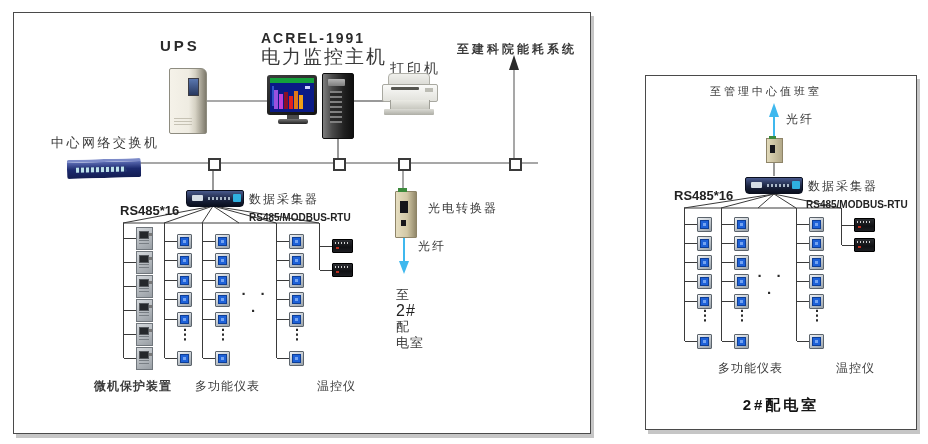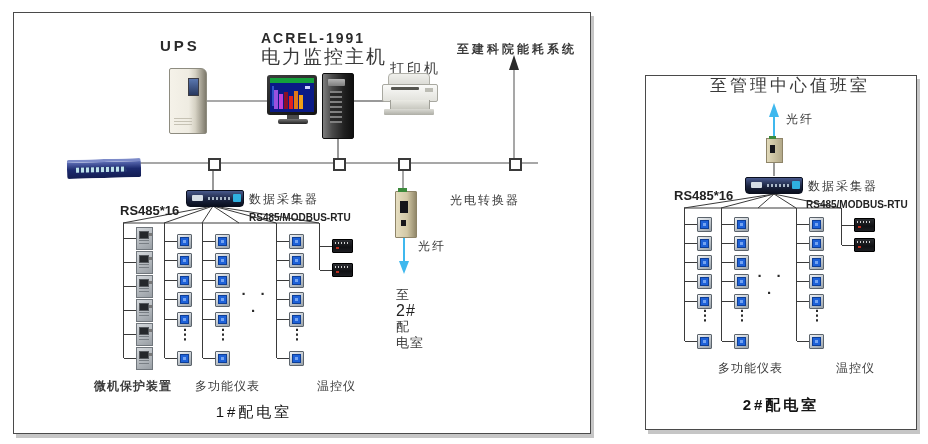--- a/index.html
+++ b/index.html
@@ -153,33 +153,34 @@
     <div class="lbl" style="left:376px;top:22px;font-size:14px;letter-spacing:3px;margin-top:25px;">打印机</div>
     <div class="printer" style="left:368px;top:60px;">
       <div class="p-top"></div>
       <div class="p-body"></div>
       <div class="p-tray"></div>
       <div class="p-base"></div>
     </div>
 
     <div class="lbl" style="left:443px;top:29px;font-size:12px;letter-spacing:3px;font-weight:bold;">至建科院能耗系统</div>
 
+    <div class="lbl" style="left:37px;top:122px;font-size:13px;letter-spacing:2.5px;">中心网络交换机</div>
     <div class="switch" style="left:53px;top:146px;"></div>
 
     <div class="collector" style="left:172px;top:177px;">
         <i></i>
       </div>
     <div class="lbl" style="left:235px;top:179px;">数据采集器</div>
     <div class="lbl lbl-bold" style="left:106px;top:190px;font-size:13px;">RS485*16</div>
     <div class="lbl lbl-bold" style="left:235px;top:199px;font-size:10px;">RS485/MODBUS-RTU</div>
 
     <div class="convL" style="left:381px;top:178px;">
         <i></i>
       </div>
-    <div class="lbl" style="left:414px;top:180px;margin-left:22px;">光电转换器</div>
+    <div class="lbl" style="left:414px;top:188px;">光电转换器</div>
     <div class="lbl" style="left:404px;top:226px;">光纤</div>
     <div class="stack" style="left:382px;top:274px;">
       <div>至</div>
       <div class="big">2#</div>
       <div>配</div>
       <div>电室</div>
     </div>
 
     <div>
         <div class="branch-col" style="left: 109px; top: 210px; height: 135px;">
@@ -350,41 +351,40 @@
               <i></i>
             </span>
           </div>
         </div>
       </div>
     <div class="hdots" style="left:220px;top:272px;width:44px;">· · ·</div>
 
     <div class="lbl" style="left:80px;top:366px;letter-spacing:1px;font-weight:bold;">微机保护装置</div>
     <div class="lbl" style="left:181px;top:366px;letter-spacing:1px;">多功能仪表</div>
     <div class="lbl" style="left:303px;top:366px;letter-spacing:1px;">温控仪</div>
-    <div class="lbl title" style="left:160px;top:390px;width:160px;">1#配电室</div>
   </div>
 
   <div class="panel" id="panel2">
     <svg class="wiring" width="270" height="353">
       <g>
         <line x1="128" y1="38" x2="128" y2="61" stroke="#3fb8ee" stroke-width="2"></line>
         <polygon points="128,27 123,41 133,41" fill="#3fb8ee"></polygon>
       </g>
       <line x1="128" y1="86" x2="128" y2="100" stroke="#555" stroke-width="1.2"></line>
       <g stroke="#3a3a3a" stroke-width="1">
         <line x1="128" y1="118" x2="38" y2="132"></line>
         <line x1="128" y1="118" x2="75" y2="132"></line>
         <line x1="128" y1="118" x2="112" y2="132"></line>
         <line x1="128" y1="118" x2="150" y2="132"></line>
         <line x1="128" y1="118" x2="195" y2="132"></line>
         <line x1="38" y1="132" x2="195" y2="132"></line>
       </g>
     </svg>
 
-    <div class="lbl" style="left:64px;top:0;font-size:17px;letter-spacing:3px;font-family:Liberation Serif, serif;">至管理中心值班室</div>
+    <div class="lbl" style="left:64px;top:9px;font-size:11px;letter-spacing:3px;font-family:Liberation Serif, serif;">至管理中心值班室</div>
     <div class="lbl" style="left:140px;top:36px;">光纤</div>
 
     <div class="convS" style="left:120px;top:62px;"></div>
 
     <div class="collector" style="left:99px;top:101px;">
         <i></i>
       </div>
     <div class="lbl" style="left:162px;top:103px;">数据采集器</div>
     <div class="lbl lbl-bold" style="left:28px;top:112px;font-size:13px;">RS485*16</div>
     <div class="lbl lbl-bold" style="left:160px;top:123px;font-size:10px;">RS485/MODBUS-RTU</div>

